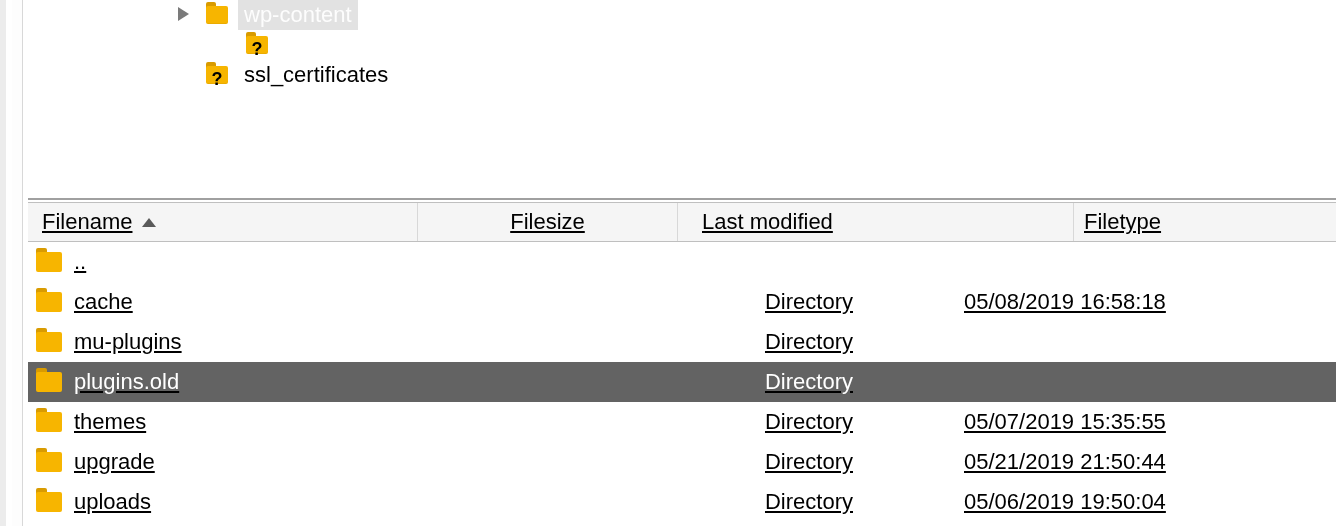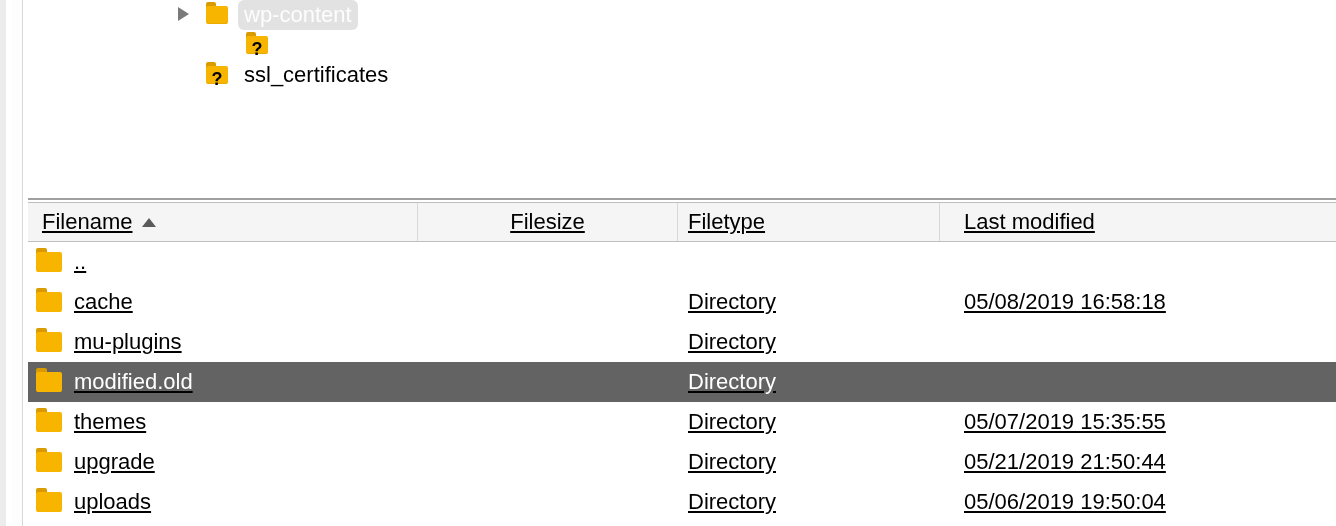--- a/index.html
+++ b/index.html
@@ -92,21 +92,21 @@
   .folder-icon .q{
     position:absolute;
     top:-2px;left:0;right:0;
     text-align:center;
     font-weight:700;
     font-size:18px;
     color:#000;
   }
   .tree-label{
     padding:0 6px;
-    border-radius:6px;
+    border-radius:0;
   }
   .tree-row.selected .tree-label{
     background:var(--sel-tree-bg);
     color:#fdfdfd;
   }
 
   
   .list-pane{
     position:absolute;
     left:22px;
@@ -153,21 +153,21 @@
     height:40px;
     box-sizing:border-box;
   }
   .list-row.selected{
     background:var(--row-sel-bg);
     color:var(--row-sel-fg);
   }
   .cell{box-sizing:border-box;padding:0 10px;display:flex;align-items:center;}
   .c-name{flex:0 0 390px; padding-left:8px;}
   .c-size{flex:0 0 260px; justify-content:flex-end;}
-  .c-type{flex:0 0 262px;}
+  .c-type{flex:0 0 262px;justify-content:center;}
   .c-mod {flex:1 1 auto; padding-left:24px; font-variant-numeric:tabular-nums;}
   .row-folder-icon{
     width:26px;height:20px;
     position:relative;
     margin-right:12px;
     flex:0 0 auto;
   }
   .row-folder-icon .tab{
     position:absolute;top:-4px;left:0;width:11px;height:6px;
     background:var(--folder-tab);border-radius:2px 2px 0 0;
@@ -217,26 +217,26 @@
 <div class="list-pane">
 
   <div class="list-header">
     <div class="col-h col-filename">
       <span>Filename</span>
       <span class="sort-caret"></span>
     </div>
     <div class="col-h col-filesize">
       <span>Filesize</span>
     </div>
+    <div class="col-h col-modified">
+      <span>Last modified</span>
+    </div>
     <div class="col-h col-filetype">
       <span>Filetype</span>
     </div>
-    <div class="col-h col-modified">
-      <span>Last modified</span>
-    </div>
   </div>
 
   <div class="list-body" id="list-body">
       <div class="list-row">
         <div class="cell c-name">
           <span class="row-folder-icon">
             <span class="tab"></span>
             <span class="body"></span>
           </span>
           <span>..</span>
@@ -283,21 +283,21 @@
         <div class="cell c-type">
           <span>Directory</span>
         </div>
       </div>
       <div class="list-row selected">
         <div class="cell c-name">
           <span class="row-folder-icon">
             <span class="tab"></span>
             <span class="body"></span>
           </span>
-          <span>modified.old</span>
+          <span>plugins.old</span>
         </div>
         <div class="cell c-size">
           <span></span>
         </div>
         <div class="cell c-type">
           <span>Directory</span>
         </div>
         <div class="cell c-mod">
           <span></span>
         </div>

